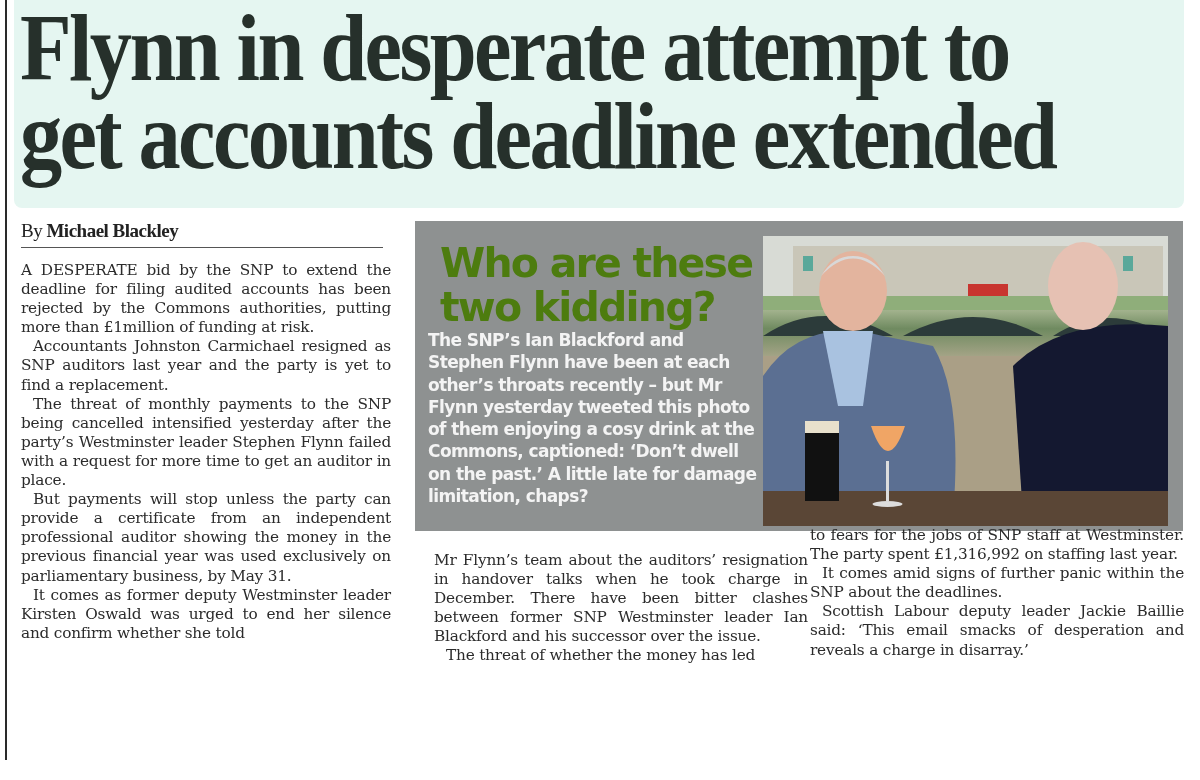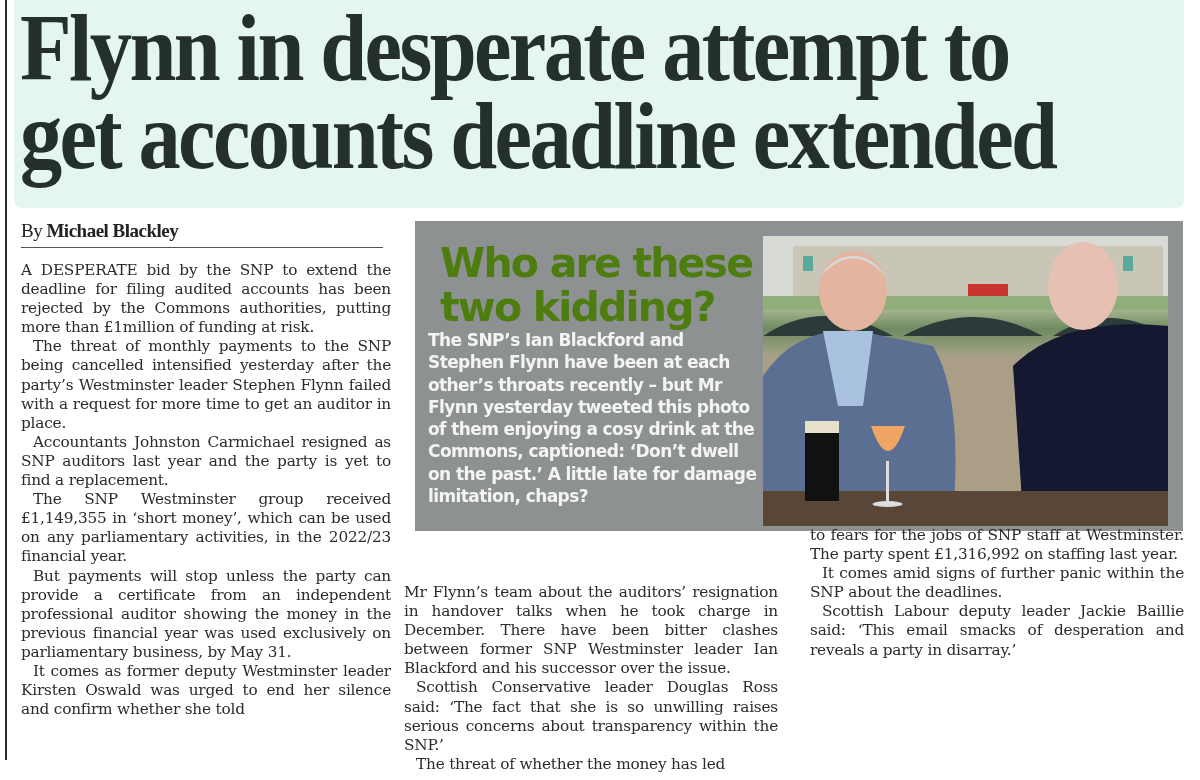--- a/index.html
+++ b/index.html
@@ -25,21 +25,21 @@
   }
   .byline b { font-weight:bold; }
   .col {
     position:absolute; font-family:"DejaVu Serif", serif; font-size:15.3px; line-height:19.1px;
     color:#2b2b2b; text-align:justify; letter-spacing:-0.2px;
   }
   .col p { margin:0; text-indent:12px; }
   .col p.first { text-indent:0; }
   .col p.cont { text-indent:0; }
   .col1 { left:21px; top:261px; width:370px; }
-  .col2 { left:404px; top:551px; width:374px;margin-top:32px; }
+  .col2 { left:434px; top:551px; width:374px; }
   .col3 { left:810px; top:526px; width:374px; }
   .panel {
     position:absolute; left:415px; top:221px; width:768px; height:310px; background:#8e9191;
   }
   .panel-title {
     position:absolute; left:428px; top:229px; margin:12px;
     font-family:"DejaVu Sans", sans-serif; font-weight:bold; font-size:41px; line-height:44px;
     color:#4d7c0f; letter-spacing:-1.8px; width:330px;
   }
   .panel-caption {
@@ -62,23 +62,22 @@
   <span>Flynn in desperate attempt to</span><br>
   <span>get accounts deadline extended</span>
 </h1>
 
 <div class="byline">
   <span>By </span><b>Michael Blackley</b>
 </div>
 
 <div class="col col1">
   <p class="first">A DESPERATE bid by the SNP to extend the deadline for filing audited accounts has been rejected by the Commons authorities, putting more than £1million of funding at risk.</p>
+  <p>Accountants Johnston Carmichael resigned as SNP auditors last year and the party is yet to find a replacement.</p>
   <p>The threat of monthly payments to the SNP being cancelled intensified yesterday after the party’s Westminster leader Stephen Flynn failed with a request for more time to get an auditor in place.</p>
-  <p>Accountants Johnston Carmichael resigned as SNP auditors last year and the party is yet to find a replacement.</p>
-  <p>The SNP Westminster group received £1,149,355 in ‘short money’, which can be used on any parliamentary activities, in the 2022/23 financial year.</p>
   <p>But payments will stop unless the party can provide a certificate from an independent professional auditor showing the money in the previous financial year was used exclusively on parliamentary business, by May 31.</p>
   <p>It comes as former deputy Westminster leader Kirsten Oswald was urged to end her silence and confirm whether she told</p>
 </div>
 
 <div class="panel"></div>
 <h2 class="panel-title">Who are these two kidding?</h2>
 <p class="panel-caption">The SNP’s Ian Blackford and Stephen Flynn have been at each other’s throats recently – but Mr Flynn yesterday tweeted this photo of them enjoying a cosy drink at the Commons, captioned: ‘Don’t dwell on the past.’ A little late for damage limitation, chaps?</p>
 
 <div class="photo">
   <svg width="405" height="290" viewBox="0 0 405 290">
@@ -112,21 +111,20 @@
     <rect x="42" y="185" width="34" height="12" fill="#e8e0cc"></rect>
 
     <path d="M108 190 Q125 240 142 190 Z" fill="#f0a565"></path>
     <rect x="123" y="225" width="3" height="40" fill="#dddddd"></rect>
     <ellipse cx="124.5" cy="268" rx="15" ry="3" fill="#dddddd"></ellipse>
   </svg>
 </div>
 
 <div class="col col2">
   <p class="cont">Mr Flynn’s team about the auditors’ resignation in handover talks when he took charge in December. There have been bitter clashes between former SNP Westminster leader Ian Blackford and his successor over the issue.</p>
-  <p>Scottish Conservative leader Douglas Ross said: ‘The fact that she is so unwilling raises serious concerns about transparency within the SNP.’</p>
   <p>The threat of whether the money has led</p>
 </div>
 
 <div class="col col3">
   <p class="cont">to fears for the jobs of SNP staff at Westminster. The party spent £1,316,992 on staffing last year.</p>
   <p>It comes amid signs of further panic within the SNP about the deadlines.</p>
-  <p>Scottish Labour deputy leader Jackie Baillie said: ‘This email smacks of desperation and reveals a party in disarray.’</p>
+  <p>Scottish Labour deputy leader Jackie Baillie said: ‘This email smacks of desperation and reveals a charge in disarray.’</p>
 </div>
 
 </body></html>

